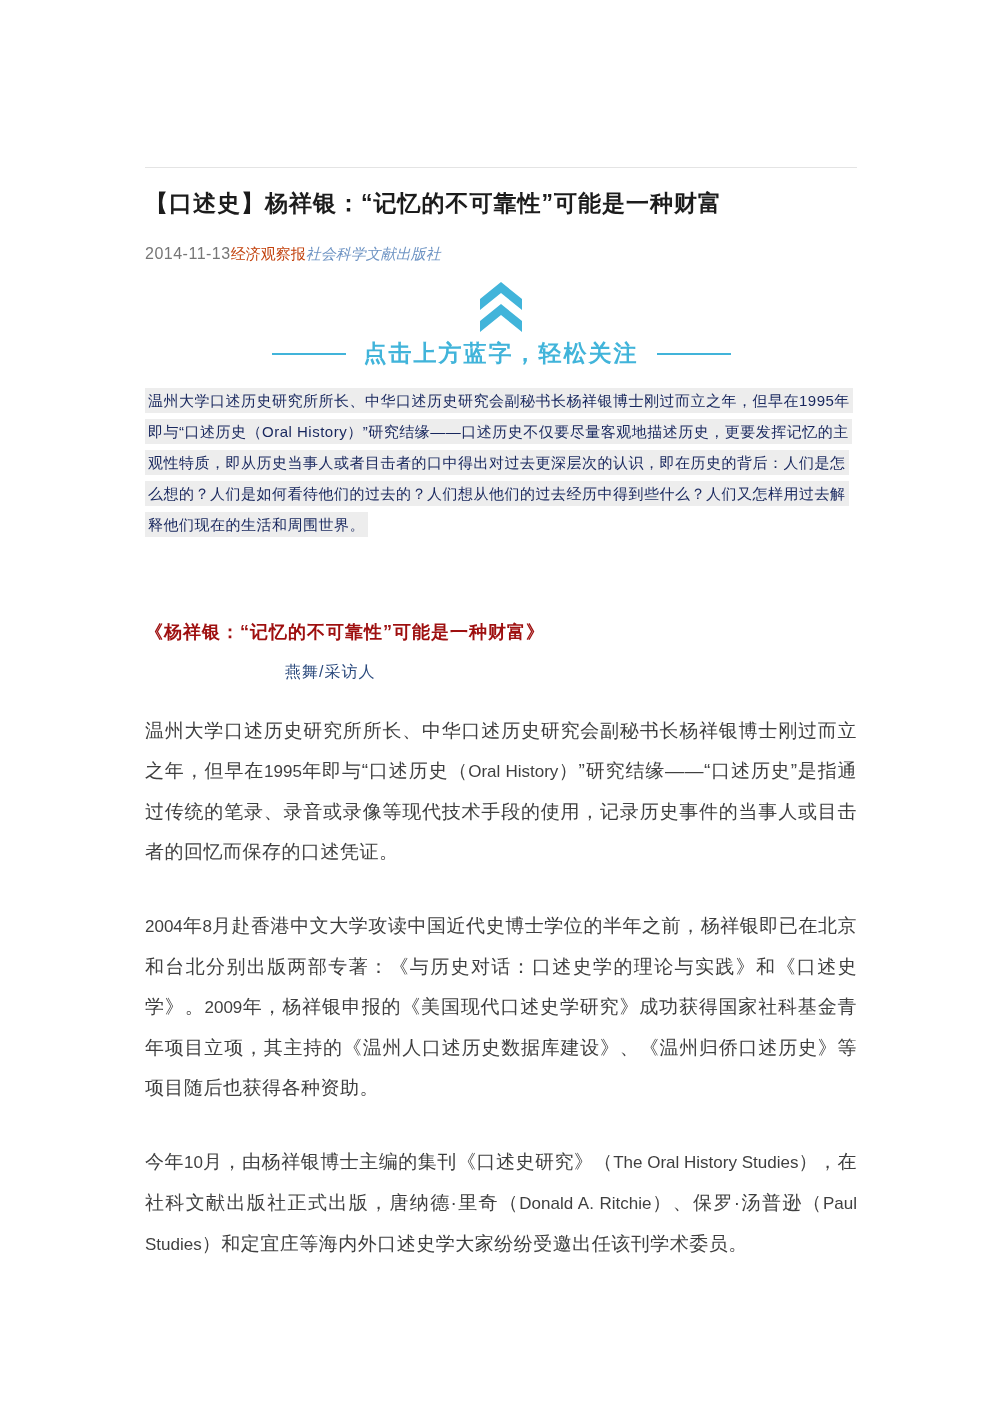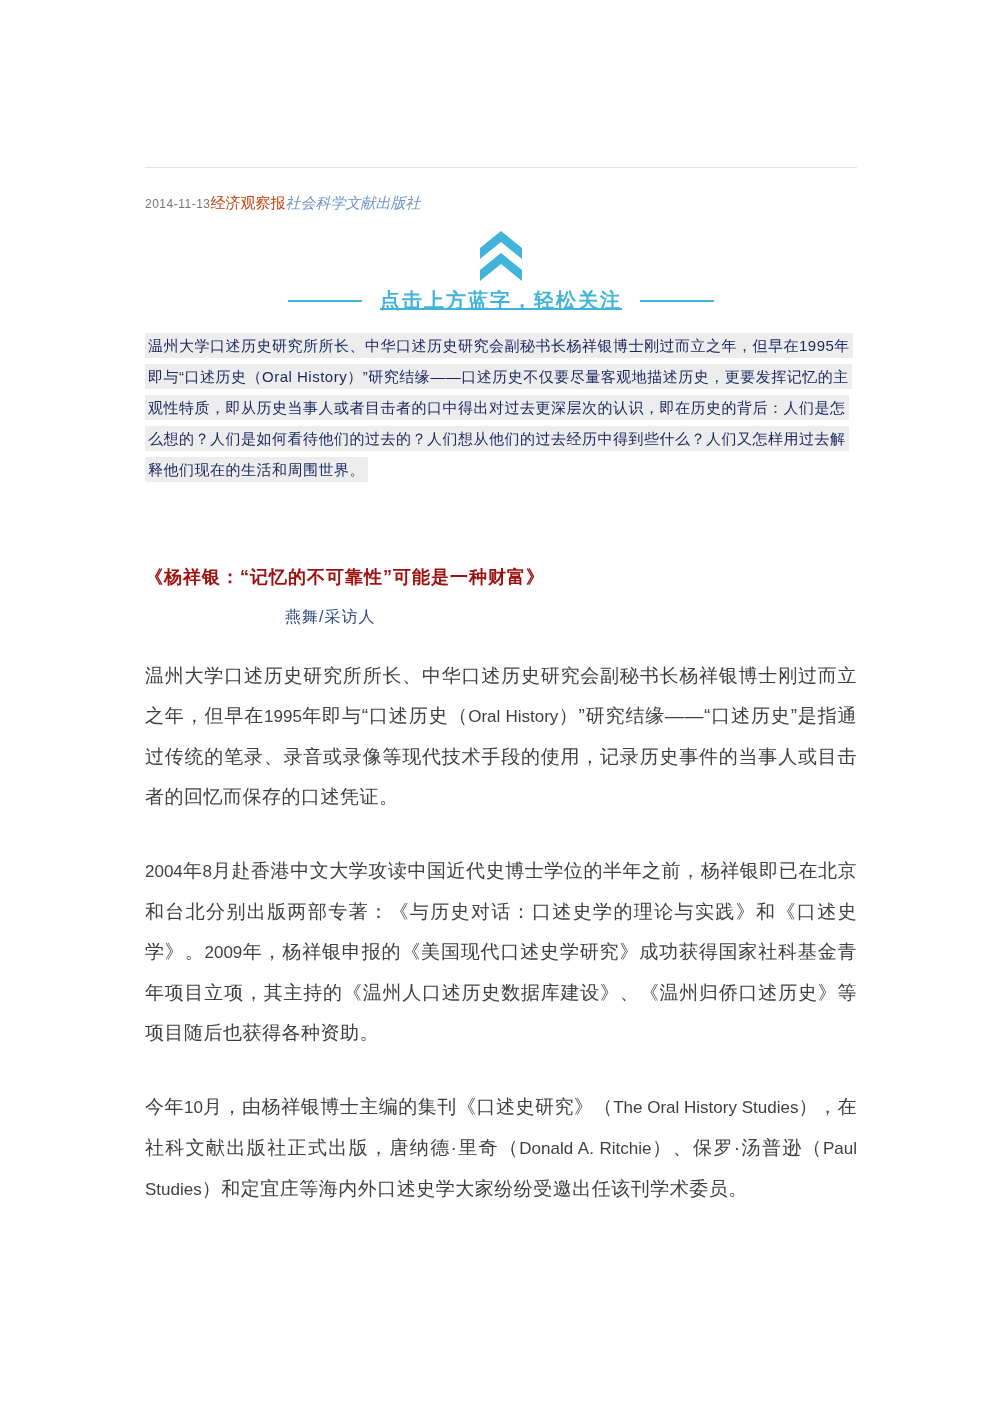--- a/index.html
+++ b/index.html
@@ -39,21 +39,21 @@
     color:#1c1c1c;
     letter-spacing:1px;
     line-height:1.35;
   }
   .meta-line{
     margin-top:26px;
     font-size:15px;
     color:#4c4c4c;
   }
   .meta-date{
-    font-size:12px;
+    font-size:16px;
     color:#767676;
     letter-spacing:0.5px;
   }
   .meta-source{
     color:#c2410c;
   }
   .publisher-link{
     color:var(--link-blue);
     text-decoration:none;
     cursor:pointer;
@@ -76,26 +76,25 @@
     align-items:center;
     justify-content:center;
     gap:18px;
   }
   .banner-divider{
     width:74px;
     height:2px;
     background:var(--accent);
   }
   .banner-text{
-    font-size:20px;
+    font-size:23px;
     font-weight:bold;
     color:var(--accent);
     letter-spacing:2px;
     white-space:nowrap;
-    text-decoration:underline;
   }
   .abstract{
     margin-top:16px;
     line-height:31px;
   }
   .abstract-text{
     background:#ededed;
     color:var(--navy);
     font-size:15px;
     letter-spacing:0.5px;
@@ -135,20 +134,21 @@
   }
 </style>
 </head>
 <body>
 
 <div class="page">
   <div class="content">
 
     <div class="top-rule"></div>
 
+    <h1 class="page-title">【口述史】杨祥银：“记忆的不可靠性”可能是一种财富</h1>
 
     <div class="meta-line"><span class="meta-date">2014-11-13</span><span class="meta-source">经济观察报</span><a class="publisher-link">社会科学文献出版社</a></div>
 
     <div class="banner">
       <span class="chevron-wrap">
         <svg viewBox="0 0 46 50" xmlns="http://www.w3.org/2000/svg">
           <path d="M23 0 L44 17 L44 28 L23 11 L2 28 L2 17 Z"></path>
           <path d="M23 22 L44 39 L44 50 L23 33 L2 50 L2 39 Z"></path>
         </svg>
       </span>

